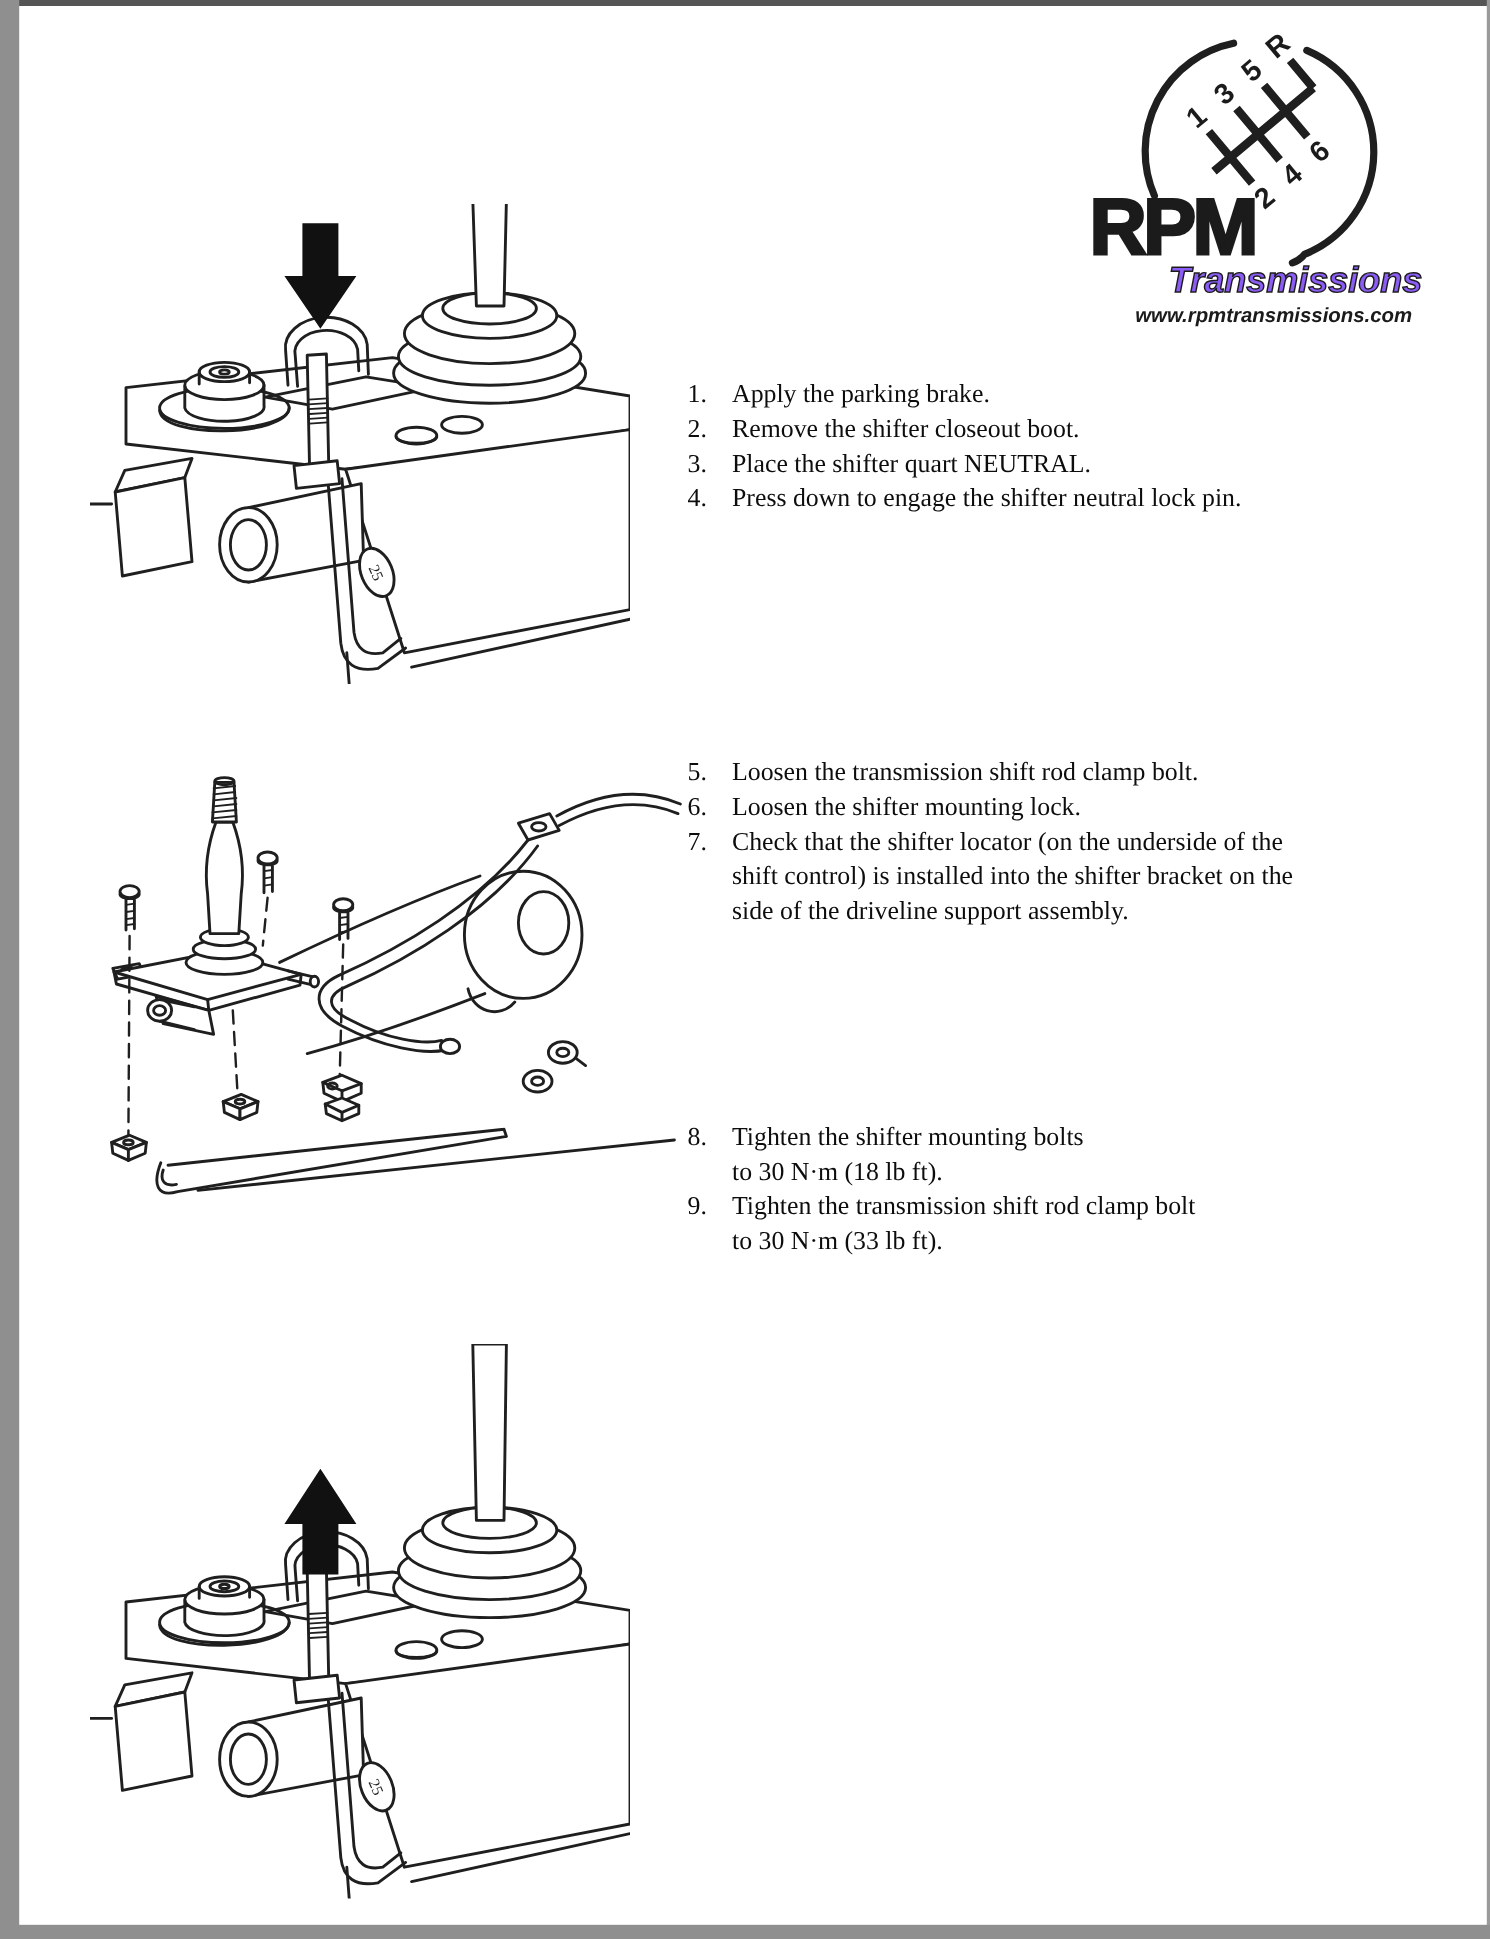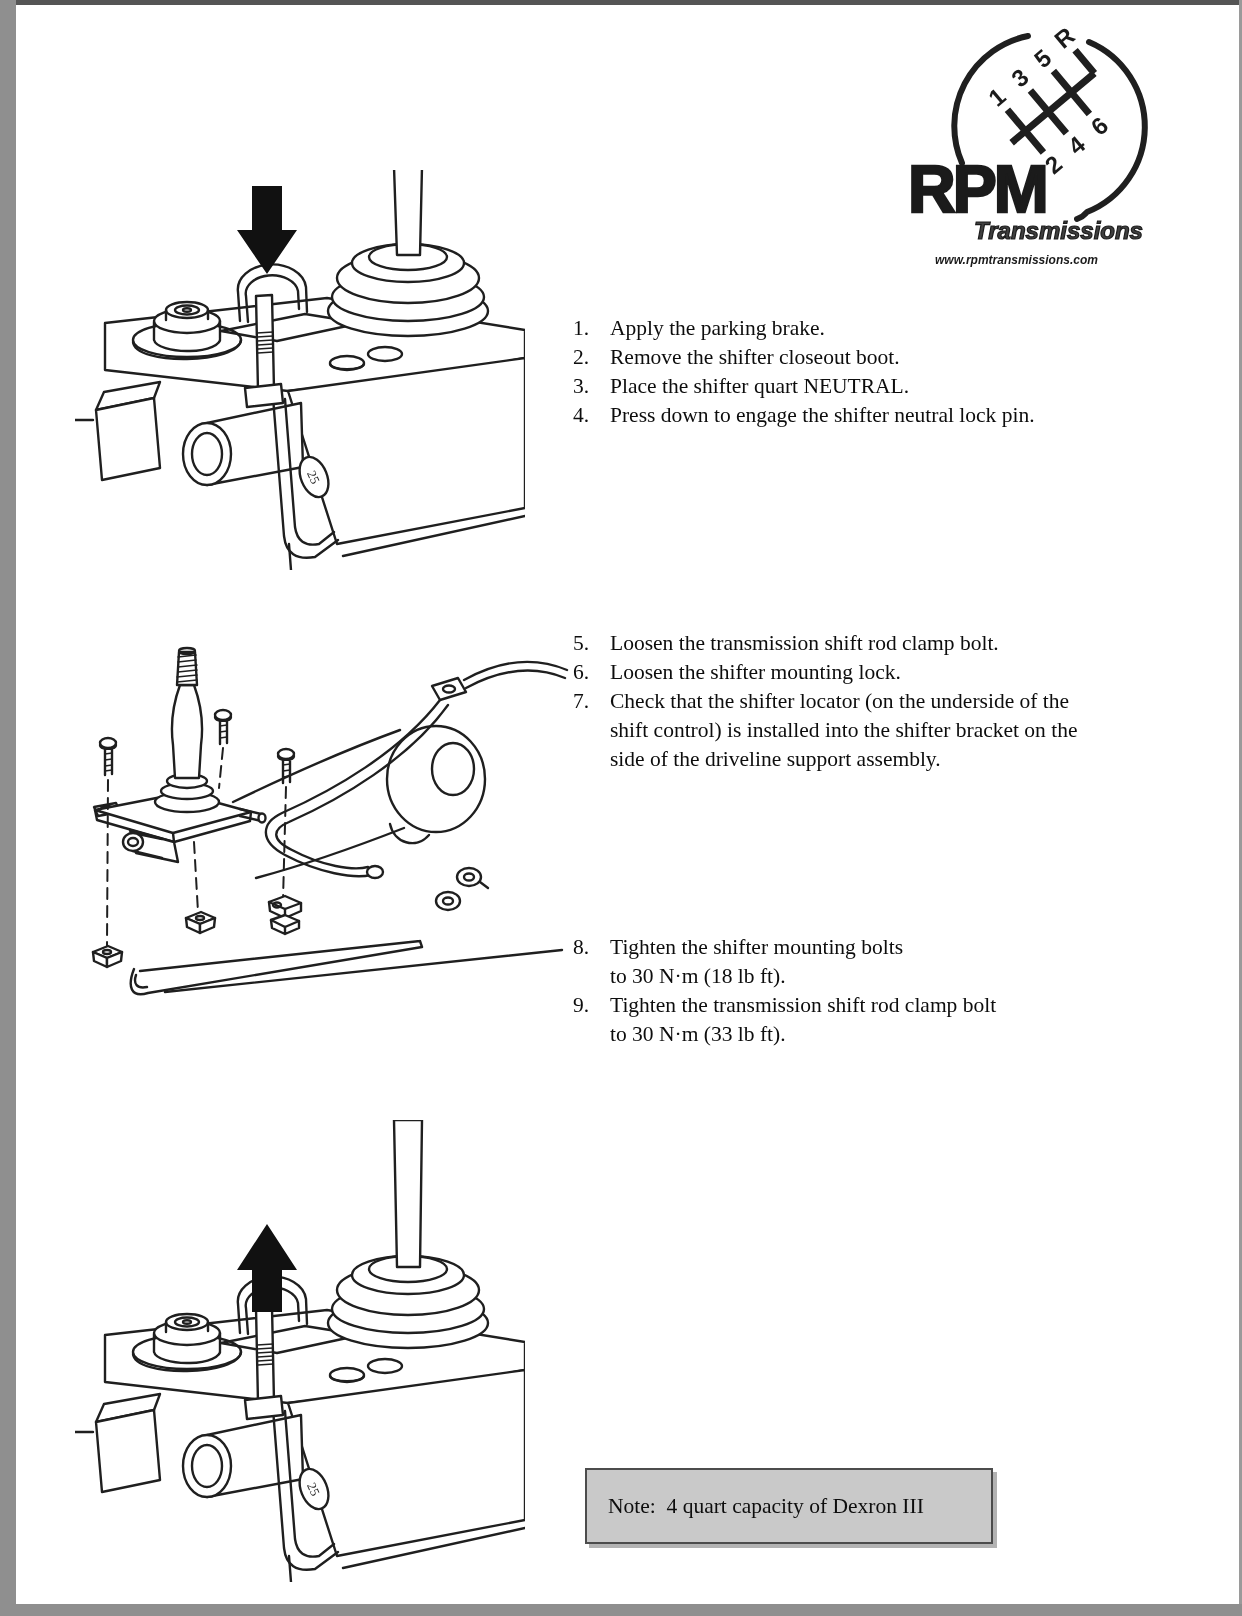--- a/index.html
+++ b/index.html
@@ -14,24 +14,24 @@
   .title{position:absolute;left:80px;top:84px;margin:0;font-size:46px;font-weight:bold;
          letter-spacing:.5px;}
 
   
   .logo{position:absolute;left:880px;top:16px;width:345px;height:265px;}
   .logo svg{position:absolute;left:0;top:0;}
   .logo-rpm{position:absolute;left:28px;top:140px;font-family:"Liberation Sans",sans-serif;
             font-weight:bold;font-size:66px;letter-spacing:-3px;color:#1b1b1b;
             -webkit-text-stroke:2.5px #1b1b1b;line-height:1;}
   .logo-sub{position:absolute;left:94px;top:203px;font-family:"Liberation Sans",sans-serif;
-            font-style:italic;font-weight:bold;font-size:24px;color:#404040;
+            font-style:italic;font-weight:bold;font-size:30px;color:#8b5cf6;
             -webkit-text-stroke:1.2px #1b1b1b;line-height:1;}
-  .logo-url{position:absolute;left:55px;top:238px;font-family:"Liberation Sans",sans-serif;
-            font-style:italic;font-weight:bold;font-size:12px;color:#1b1b1b;line-height:1;}
+  .logo-url{position:absolute;left:66px;top:238px;font-family:"Liberation Sans",sans-serif;
+            font-style:italic;font-weight:bold;font-size:17px;color:#1b1b1b;line-height:1;}
 
   
   .fig{position:absolute;}
   .fig1{left:75px;top:170px;}
   .fig2{left:70px;top:630px;}
   .fig3{left:75px;top:1120px;}
   .ln{fill:none;stroke:#1f1f1f;stroke-width:2.4;stroke-linejoin:round;stroke-linecap:round;}
   .f{fill:#ffffff;}
   .thin{stroke-width:1.5;}
   .dash{stroke-dasharray:11 7;stroke-width:2;}
@@ -294,16 +294,13 @@
 to 30 N·m (18 lb ft).</span>
     </div>
     <div class="step">
       <span class="num">9.</span>
       <span class="txt">Tighten the transmission shift rod clamp bolt
 to 30 N·m (33 lb ft).</span>
     </div>
   </div>
 
 
-  <div class="note-box">
-    <span class="txt">Note:  4 quart capacity of Dexron III</span>
-  </div>
 </div>
 
 </body></html>

